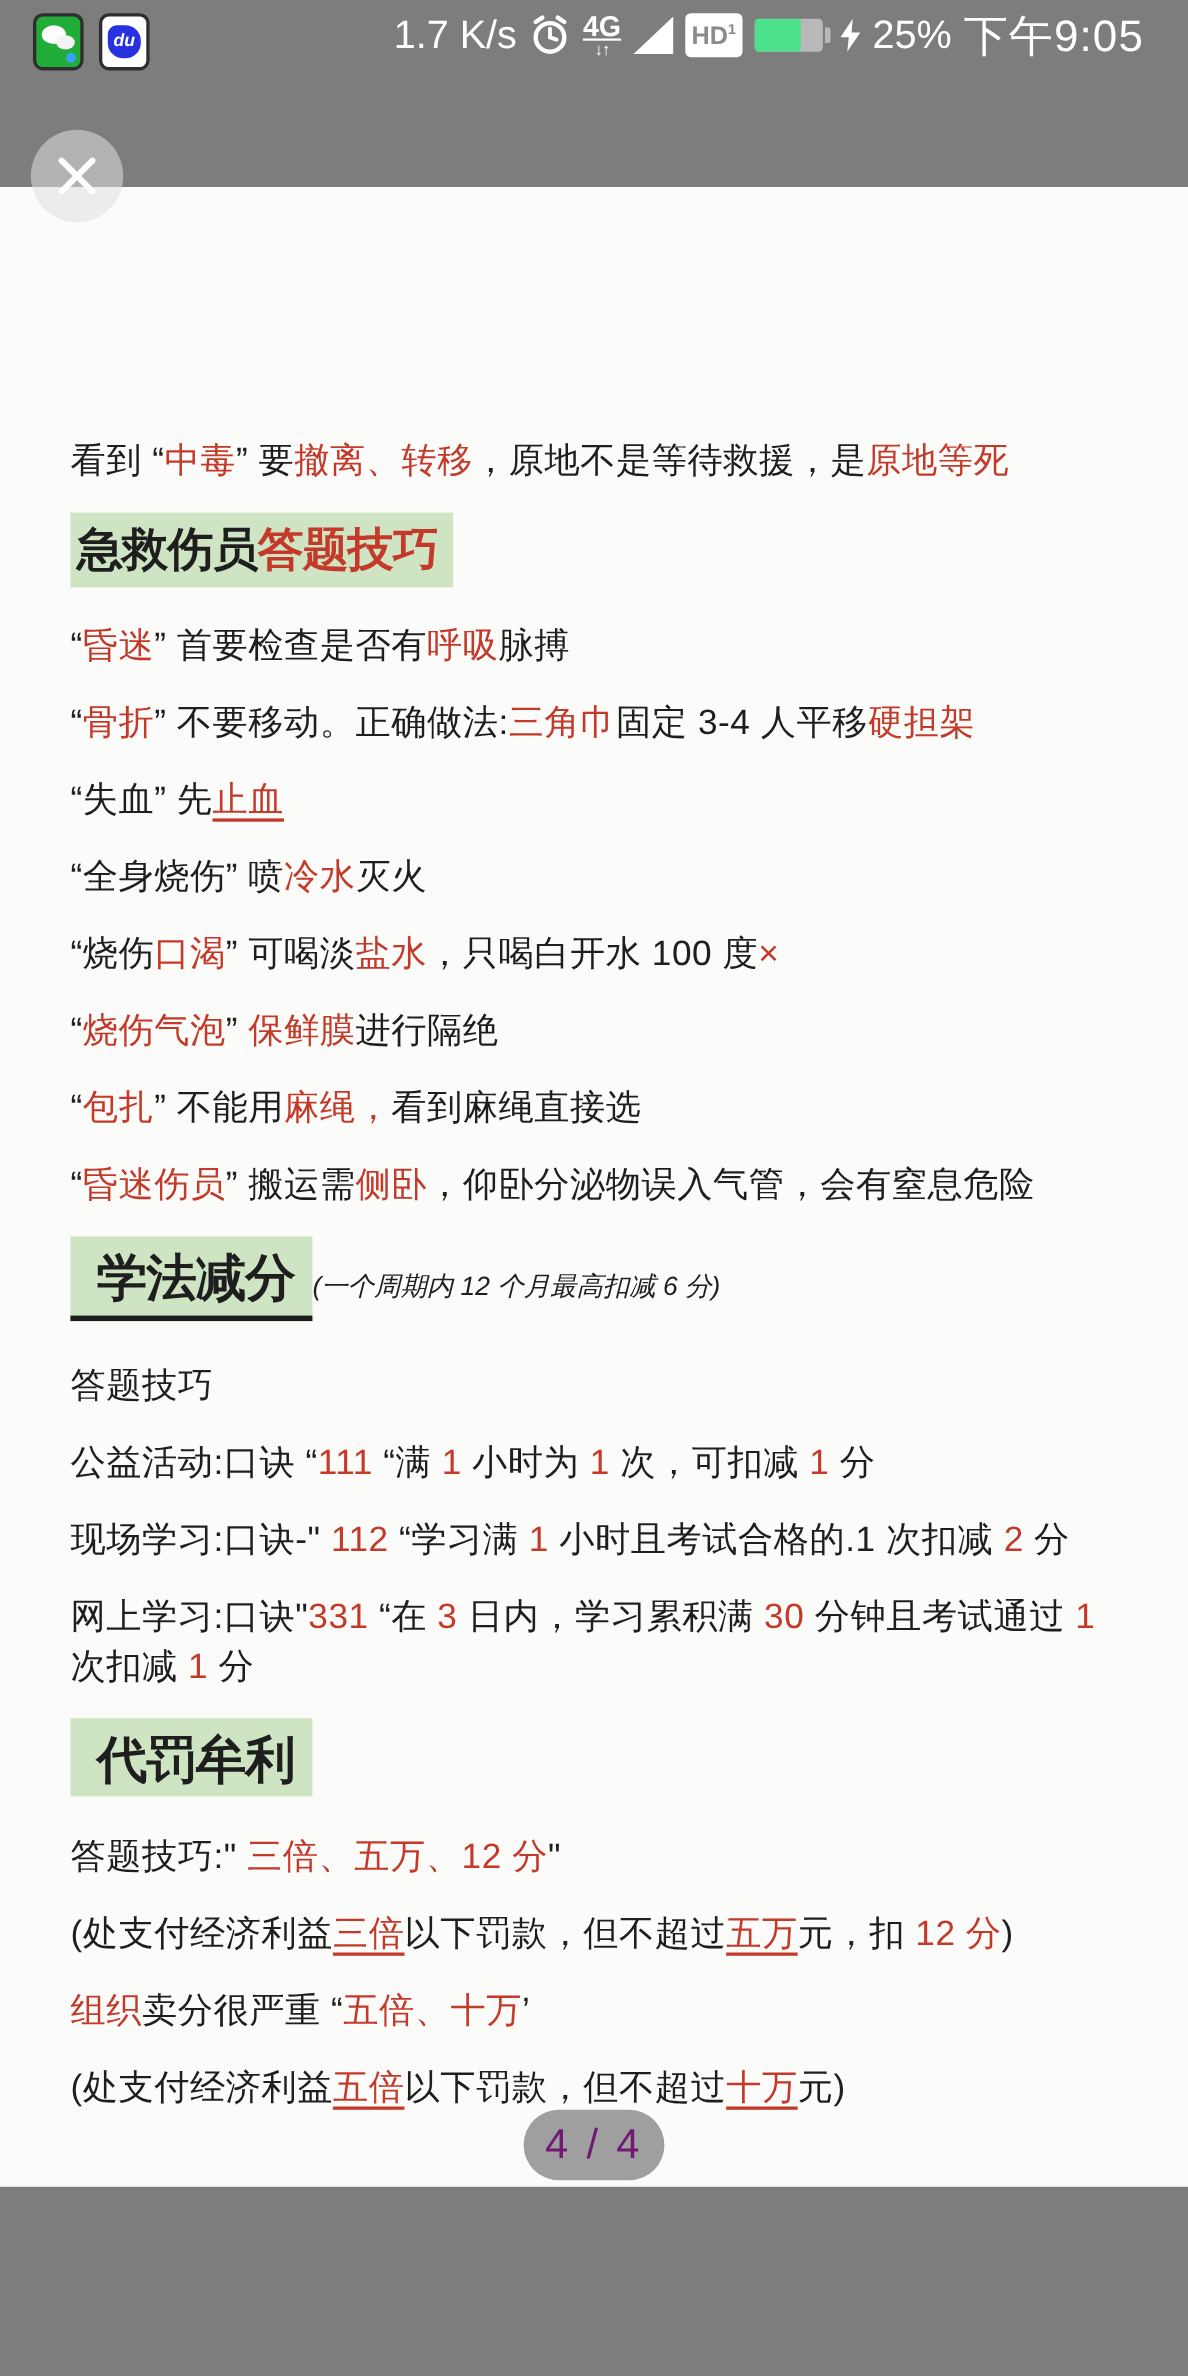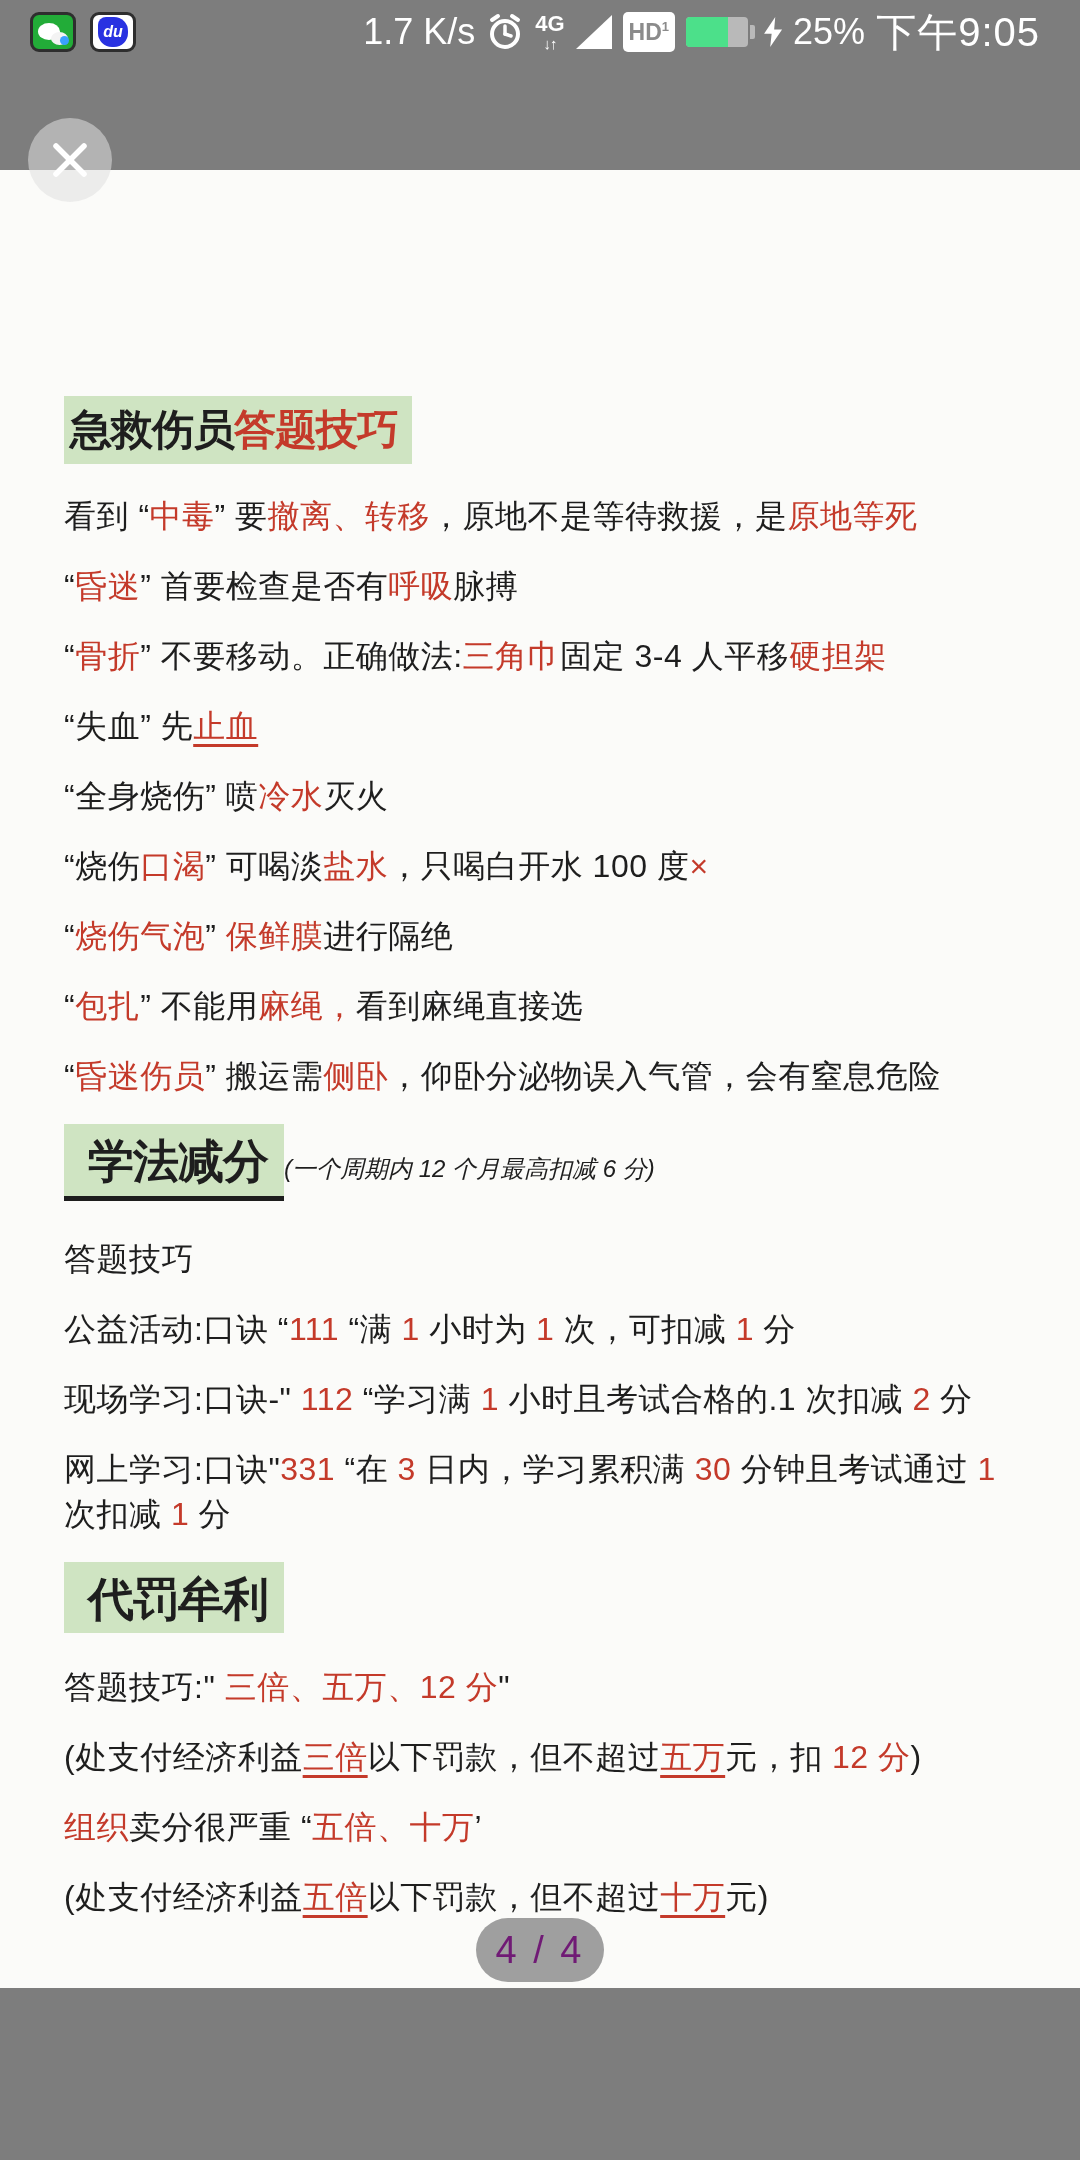--- a/index.html
+++ b/index.html
@@ -6,33 +6,33 @@
   body{
     width:1080px;height:2160px;
     background:var(--screen-bg,#7d7d7d);
     font-family:"Liberation Sans","DejaVu Sans",sans-serif;
     position:relative;overflow:hidden;
     -webkit-font-smoothing:antialiased;
   }
   
   .status-bar{position:absolute;top:0;left:0;width:1080px;height:64px;color:#fff;}
   .sb-left{position:absolute;left:30px;top:12px;display:flex;gap:14px;align-items:center;}
-  .app-tile{width:46px;height:40px;border-radius:9px;border:3px solid #2e2e2e;box-sizing:border-box;position:relative;overflow:hidden;}
+  .app-tile{width:46px;height:52px;border-radius:9px;border:3px solid #2e2e2e;box-sizing:border-box;position:relative;overflow:hidden;}
   .tile-wechat{background:var(--wechat-green,#22ac38);}
   .tile-wechat .bub1{position:absolute;left:5px;top:8px;width:22px;height:17px;border-radius:50%;background:#fff;}
   .tile-wechat .bub2{position:absolute;left:18px;top:17px;width:17px;height:13px;border-radius:50%;background:#f3f3f3;}
   .tile-wechat .dot{position:absolute;right:4px;bottom:4px;width:9px;height:9px;border-radius:50%;background:#3aa0ff;}
   .tile-baidu{background:#fff;display:flex;align-items:center;justify-content:center;}
   .tile-baidu .du{width:30px;height:30px;border-radius:8px 14px 14px 14px;background:var(--baidu-blue,#2932e1);color:#fff;font-size:16px;font-weight:bold;font-style:italic;display:flex;align-items:center;justify-content:center;}
   .sb-right{position:absolute;right:40px;top:0;height:64px;display:flex;align-items:center;gap:11px;}
   .sb-text{font-size:36px;text-align:center;}
   .sb-time{font-size:40px;font-weight:normal;letter-spacing:1px;}
   .alarm{width:38px;height:38px;}
   .netstack{display:flex;flex-direction:column;align-items:center;line-height:1;}
-  .netstack .g4{font-size:22px;font-weight:bold;}
+  .netstack .g4{font-size:26px;font-weight:bold;text-decoration:underline;}
   .netstack .arr{font-size:15px;margin-top:1px;letter-spacing:-1px;}
   .sig-tri{width:0;height:0;border-left:36px solid transparent;border-bottom:34px solid #fff;}
   .hd-badge{background:#fff;color:#8b8b8b;font-weight:bold;font-size:23px;border-radius:5px;padding:8px 6px;line-height:1;}
   .hd-badge sup{font-size:13px;}
   .battery{width:62px;height:30px;border-radius:4px;background:#b9b9b9;position:relative;overflow:hidden;}
   .battery .fill{position:absolute;left:0;top:0;bottom:0;width:68%;background:var(--battery-green,#4ce08a);}
   .batt-tip{width:5px;height:14px;background:#b9b9b9;border-radius:0 2px 2px 0;margin-left:-9px;}
   .bolt{width:18px;height:30px;background:#fff;clip-path:polygon(62% 0,0 56%,42% 56%,34% 100%,100% 42%,56% 42%);margin-left:-2px;}
   
   .close-btn{position:absolute;left:28px;top:118px;width:84px;height:84px;border-radius:50%;
@@ -98,22 +98,22 @@
 
 <div class="close-btn">
   <svg width="40" height="40" viewBox="0 0 40 40">
     <line x1="6" y1="6" x2="34" y2="34" stroke="#fff" stroke-width="5.5" stroke-linecap="round"></line>
     <line x1="34" y1="6" x2="6" y2="34" stroke="#fff" stroke-width="5.5" stroke-linecap="round"></line>
   </svg>
 </div>
 
 <div class="card">
   <div class="doc">
+      <div class="blk p"><span class="">看到 “</span><span class="red">中毒</span><span class="">” 要</span><span class="red">撤离、转移</span><span class="">，原地不是等待救援，是</span><span class="red">原地等死</span></div>
       <div class="blk h1"><span class="hl"><span class="">急救伤员</span><span class="red">答题技巧</span></span></div>
-      <div class="blk p"><span class="">看到 “</span><span class="red">中毒</span><span class="">” 要</span><span class="red">撤离、转移</span><span class="">，原地不是等待救援，是</span><span class="red">原地等死</span></div>
       <div class="blk p"><span class="">“</span><span class="red">昏迷</span><span class="">” 首要检查是否有</span><span class="red">呼吸</span><span class="">脉搏</span></div>
       <div class="blk p"><span class="">“</span><span class="red">骨折</span><span class="">” 不要移动。正确做法:</span><span class="red">三角巾</span><span class="">固定 3-4 人平移</span><span class="red">硬担架</span></div>
       <div class="blk p"><span class="">“失血” 先</span><span class="red u">止血</span></div>
       <div class="blk p"><span class="">“全身烧伤” 喷</span><span class="red">冷水</span><span class="">灭火</span></div>
       <div class="blk p"><span class="">“烧伤</span><span class="red">口渴</span><span class="">” 可喝淡</span><span class="red">盐水</span><span class="">，只喝白开水 100 度</span><span class="red">×</span></div>
       <div class="blk p"><span class="">“</span><span class="red">烧伤气泡</span><span class="">” </span><span class="red">保鲜膜</span><span class="">进行隔绝</span></div>
       <div class="blk p"><span class="">“</span><span class="red">包扎</span><span class="">” 不能用</span><span class="red">麻绳，</span><span class="">看到麻绳直接选</span></div>
       <div class="blk p"><span class="">“</span><span class="red">昏迷伤员</span><span class="">” 搬运需</span><span class="red">侧卧</span><span class="">，仰卧分泌物误入气管，会有窒息危险</span></div>
       <div class="blk h2"><span class="hl hu"><span class="">学法减分</span></span><span class="suffix"><span class="">(一个周期内 12 个月最高扣减 6 分)</span></span></div>
       <div class="blk p"><span class="">答题技巧</span></div>

